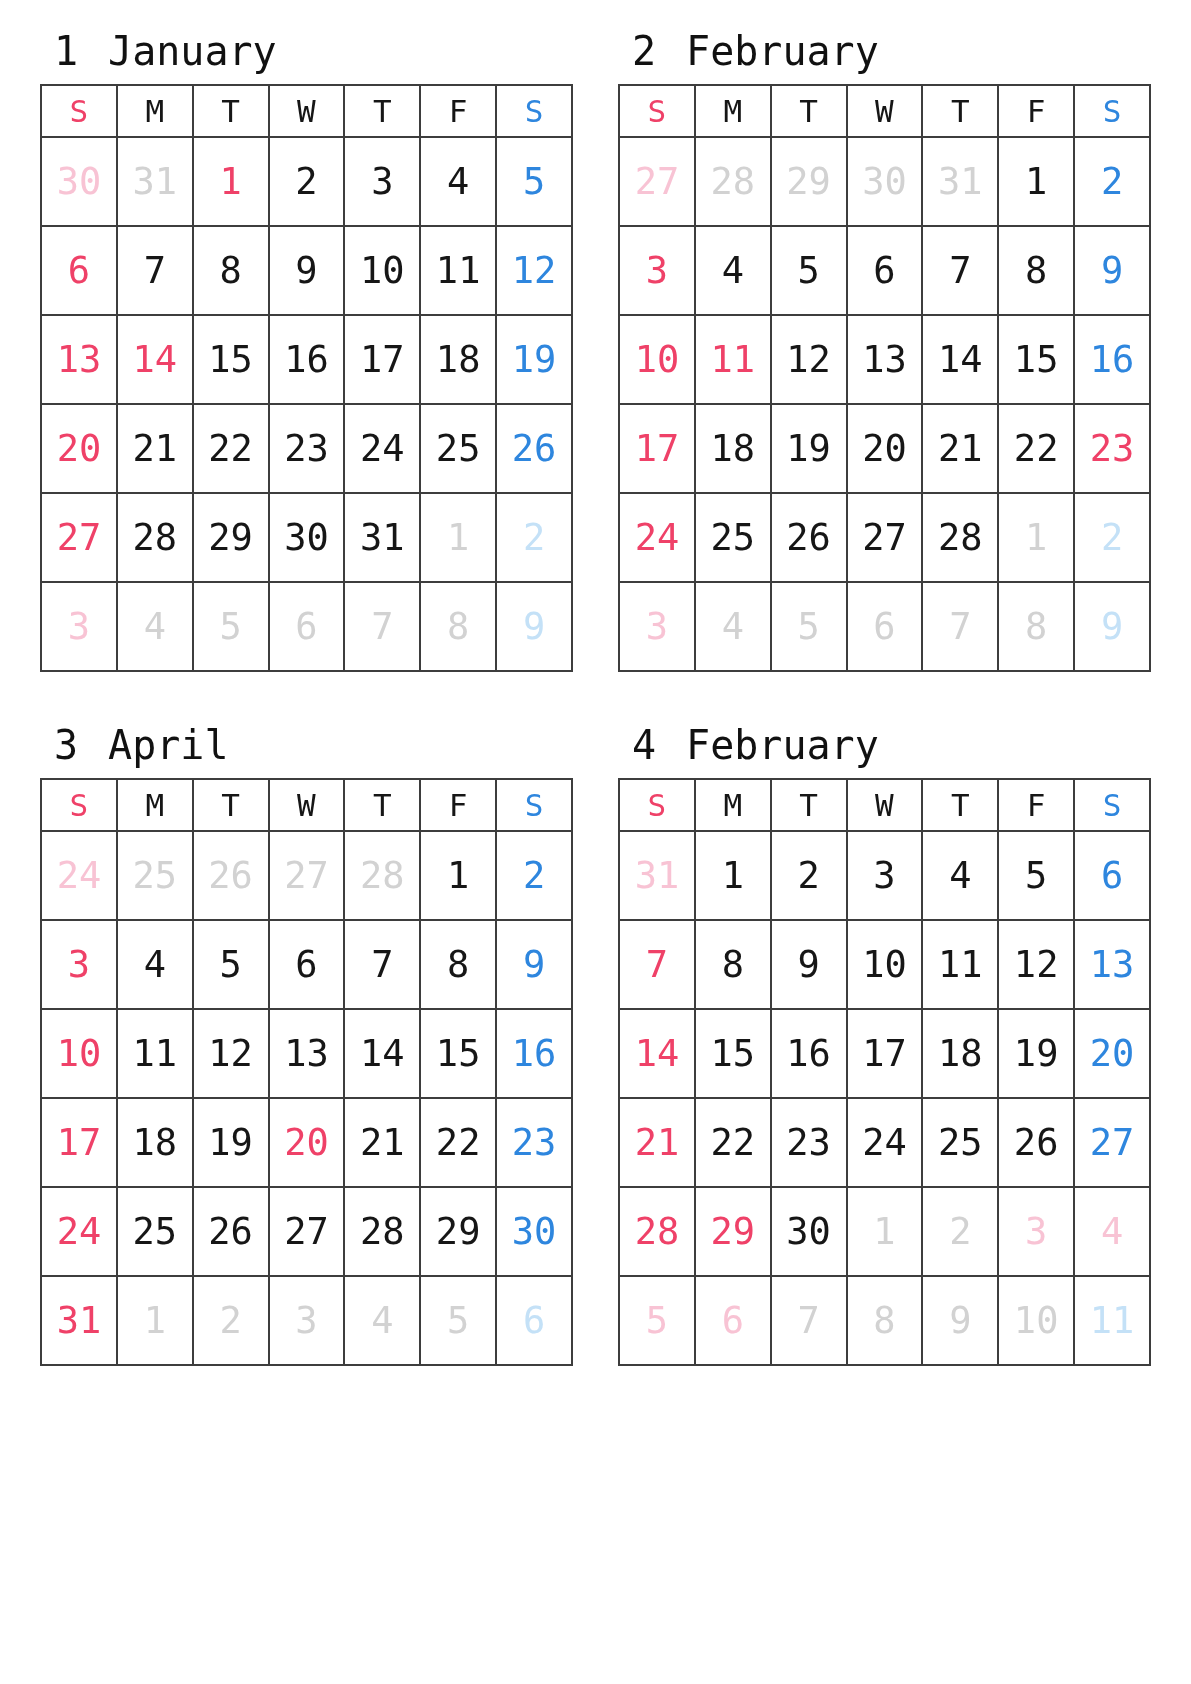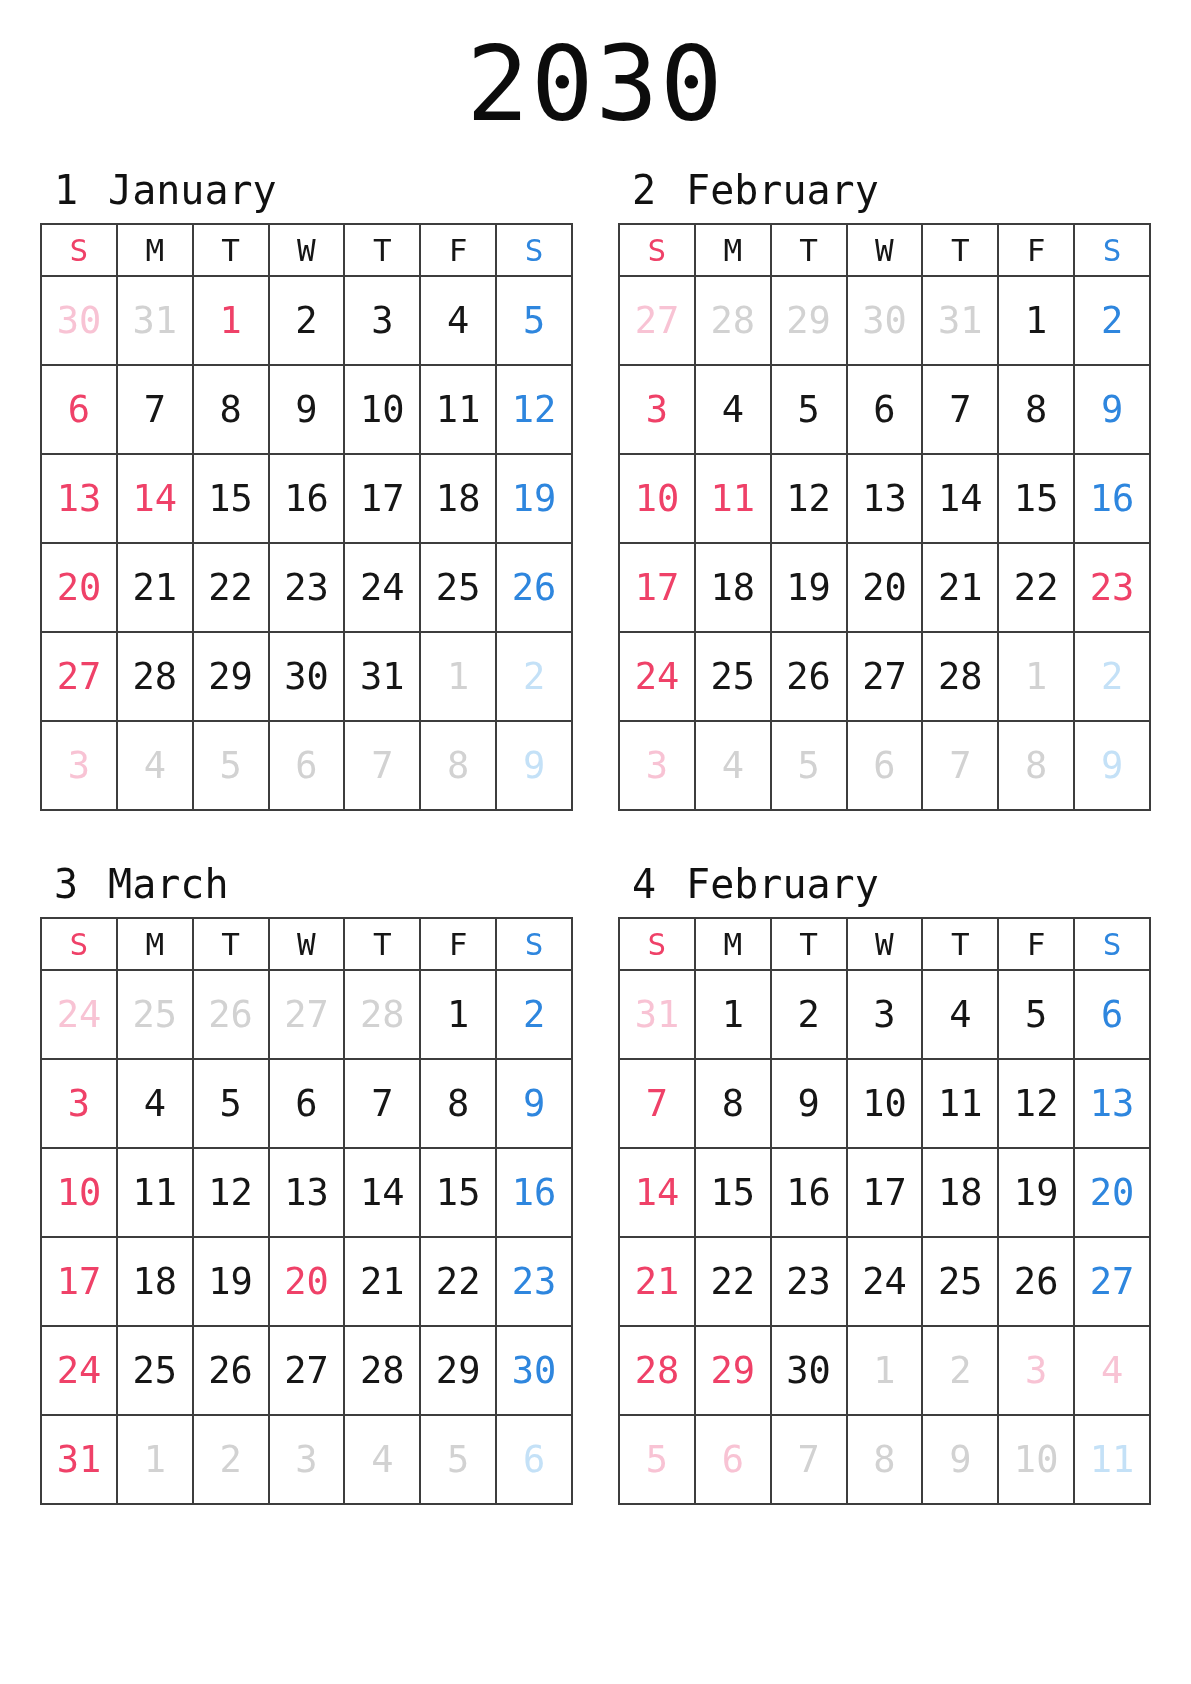--- a/index.html
+++ b/index.html
@@ -70,21 +70,20 @@
   .t-sat{color:var(--blue);}
   .t-weekday{color:var(--ink);}
   .t-adj{color:var(--adj);}
   .t-adj-sun,.t-adj-holiday{color:var(--adj-pink);}
   .t-adj-sat{color:var(--adj-blue);}
 </style>
 </head>
 <body>
 
 <div class="page">
-  <div class="year-title">2030</div>
   <main class="months-grid">
   <section class="month">
     <div class="month-label">
       <span>1</span>
       <span>January</span>
     </div>
     <table class="cal">
       <thead>
         <tr>
               <th class="t-sun">S</th>
@@ -227,21 +226,21 @@
               <td class="t-adj">8</td>
               <td class="t-adj-sat">9</td>
             </tr>
           </tbody>
     </table>
   </section>
 
   <section class="month">
     <div class="month-label">
       <span>3</span>
-      <span>March</span>
+      <span>April</span>
     </div>
     <table class="cal">
       <thead>
         <tr>
               <th class="t-sun">S</th>
               <th class="t-weekday">M</th>
               <th class="t-weekday">T</th>
               <th class="t-weekday">W</th>
               <th class="t-weekday">T</th>
               <th class="t-weekday">F</th>

